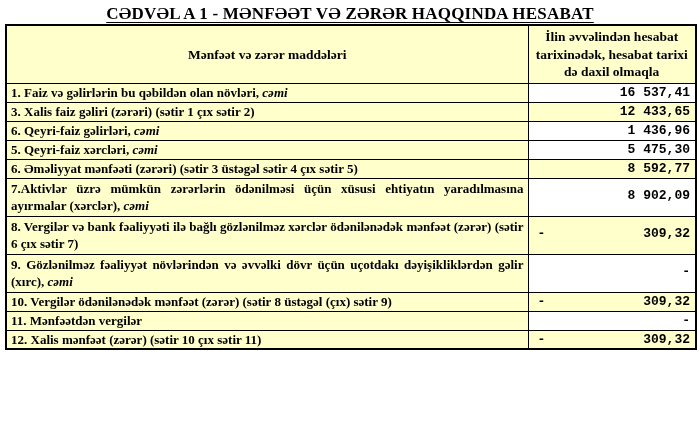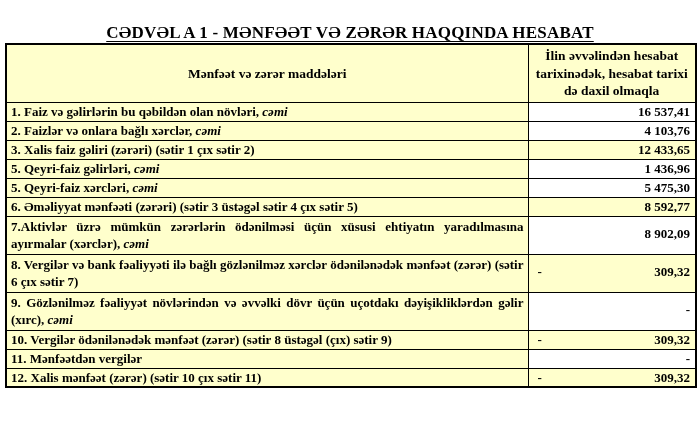--- a/index.html
+++ b/index.html
@@ -11,21 +11,21 @@
   html,body{margin:0;padding:0;}
   body{
     width:700px;height:425px;
     background:#ffffff;
     color:var(--text);
     font-family:"Liberation Serif","DejaVu Serif",serif;
     overflow:hidden;
   }
   .page{position:relative;width:700px;height:425px;}
   .doc-title{
-    margin-top:23px;
+    margin-top:4px;
     text-align:center;
     font-weight:bold;
     font-size:17px;
     letter-spacing:.2px;
     text-decoration:underline;
     text-underline-offset:3px;
   }
   .unit-note{
     text-align:right;
     font-style:italic;
@@ -72,21 +72,21 @@
     font-weight:bold;
     font-size:13px;
     line-height:1.35;
     padding:0 5px 0 9px;
     vertical-align:middle;
   }
   td.value-cell.highlight{background:var(--yellow);}
   tr.single{height:19px;}
   tr.tall{height:38px;}
   tr.tall td.value-cell{vertical-align:top;padding-top:8px;}
-  .value-wrap{display:flex;align-items:flex-start;}
+  .value-wrap{display:flex;align-items:flex-start;font-family:Liberation Mono, monospace;}
   .value-wrap .dash{text-align:left;}
   .value-wrap .num{margin-left:auto;text-align:right;}
 </style>
 </head>
 <body>
 
 <div class="page">
   <div class="doc-title">CƏDVƏL A 1 - MƏNFƏƏT VƏ ZƏRƏR HAQQINDA HESABAT</div>
 
   <table class="report">
@@ -103,37 +103,29 @@
     <tbody>
         <tr class="single">
           <td class="label-cell"><span>1. Faiz və gəlirlərin bu qəbildən olan növləri, </span><em>cəmi</em></td>
           <td class="value-cell">
             <div class="value-wrap">
               <span class="num">16 537,41</span>
             </div>
           </td>
         </tr>
         <tr class="single">
-          <td class="label-cell"><span>2. Faizlər və onlara bağlı xərclər, </span><em>cəmi</em></td>
-          <td class="value-cell">
-            <div class="value-wrap">
-              <span class="num">4 103,76</span>
-            </div>
-          </td>
-        </tr>
-        <tr class="single">
           <td class="label-cell"><span>3. Xalis faiz gəliri (zərəri) (sətir 1 çıx sətir 2)</span></td>
           <td class="value-cell highlight">
             <div class="value-wrap">
               <span class="num">12 433,65</span>
             </div>
           </td>
         </tr>
         <tr class="single">
-          <td class="label-cell"><span>5. Qeyri-faiz gəlirləri, </span><em>cəmi</em></td>
+          <td class="label-cell"><span>6. Qeyri-faiz gəlirləri, </span><em>cəmi</em></td>
           <td class="value-cell">
             <div class="value-wrap">
               <span class="num">1 436,96</span>
             </div>
           </td>
         </tr>
         <tr class="single">
           <td class="label-cell"><span>5. Qeyri-faiz xərcləri, </span><em>cəmi</em></td>
           <td class="value-cell">
             <div class="value-wrap">

